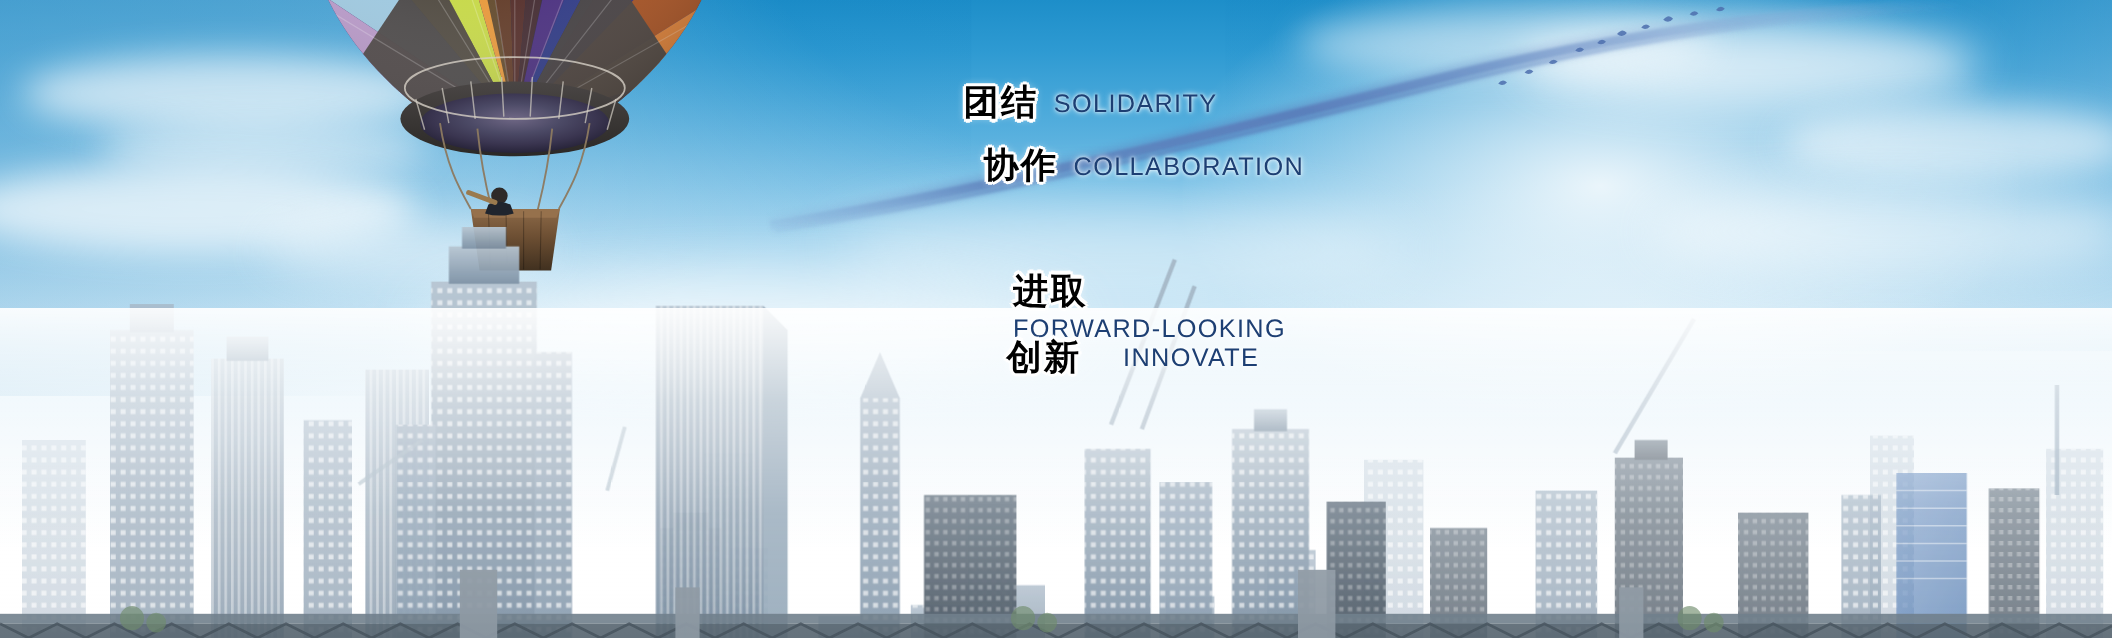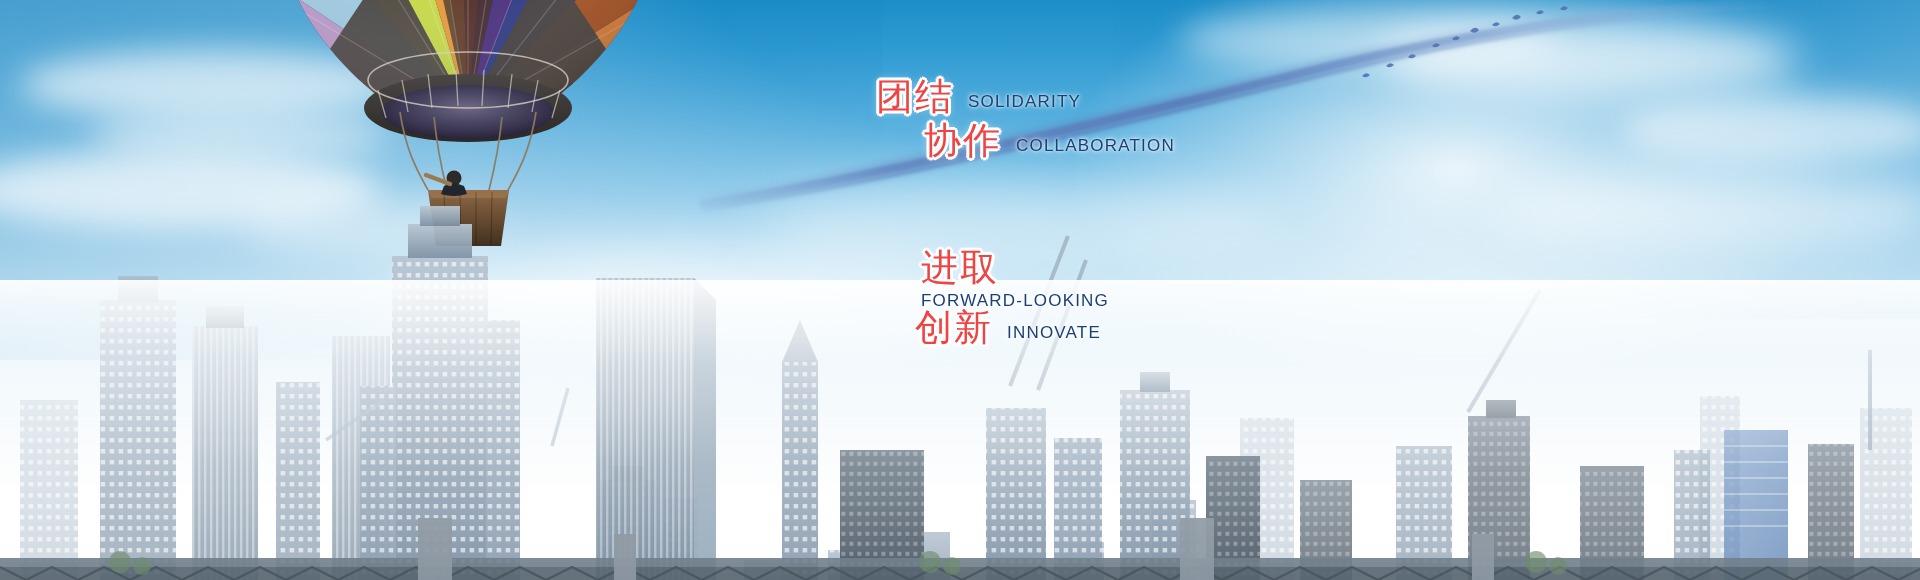--- a/index.html
+++ b/index.html
@@ -50,37 +50,37 @@
   .city-mid{opacity:.78;}
   .city-near{opacity:.95;}
   .haze{position:absolute;left:0;bottom:0;width:1920px;height:300px;
     background:linear-gradient(to bottom, rgba(255,255,255,0.92) 0%, rgba(255,255,255,0.45) 28%, rgba(255,255,255,0.12) 62%, rgba(255,255,255,0) 100%);
     pointer-events:none;}
 
   
   .slogans{position:absolute;left:0;top:0;width:1920px;height:580px;}
   .slogan{position:absolute;display:flex;align-items:baseline;white-space:nowrap;}
   .cn{
-    font-size:37px;font-weight:400;letter-spacing:2px;color:#ef4444;
+    font-size:32px;font-weight:700;letter-spacing:2px;color:#000000;
     font-family:"DejaVu Sans","Liberation Sans",sans-serif;
     text-shadow:
       -2px -2px 0 #fff, 2px -2px 0 #fff, -2px 2px 0 #fff, 2px 2px 0 #fff,
       -3px 0 0 #fff, 3px 0 0 #fff, 0 -3px 0 #fff, 0 3px 0 #fff,
       0 0 8px rgba(255,255,255,.95);
   }
   .en{
-    font-size:17px;font-weight:400;letter-spacing:1.2px;color:#1d3f73;
+    font-size:23px;font-weight:400;letter-spacing:1.2px;color:#1d3f73;
     margin-left:14px;position:relative;top:-2px;
     text-shadow:0 0 6px rgba(255,255,255,.9), 0 0 3px rgba(255,255,255,.9);
   }
   .s0{left:876px;top:72px;}
-  .s1{left:894px;top:116px;margin-left:30px;}
+  .s1{left:894px;top:129px;}
   .s2{left:900px;top:185px;}
   .s3{left:907px;top:243px;flex-direction:column;}
-  .s4{left:915px;top:303px;}
+  .s4{left:915px;top:303px;gap:24px;}
 </style>
 </head>
 <body>
 
 <div class="banner">
 
   <div class="sky"></div>
   <div class="sky-tint-left"></div>
   <div class="sky-tint-right"></div>
   <div class="sky-hotspot"></div>

